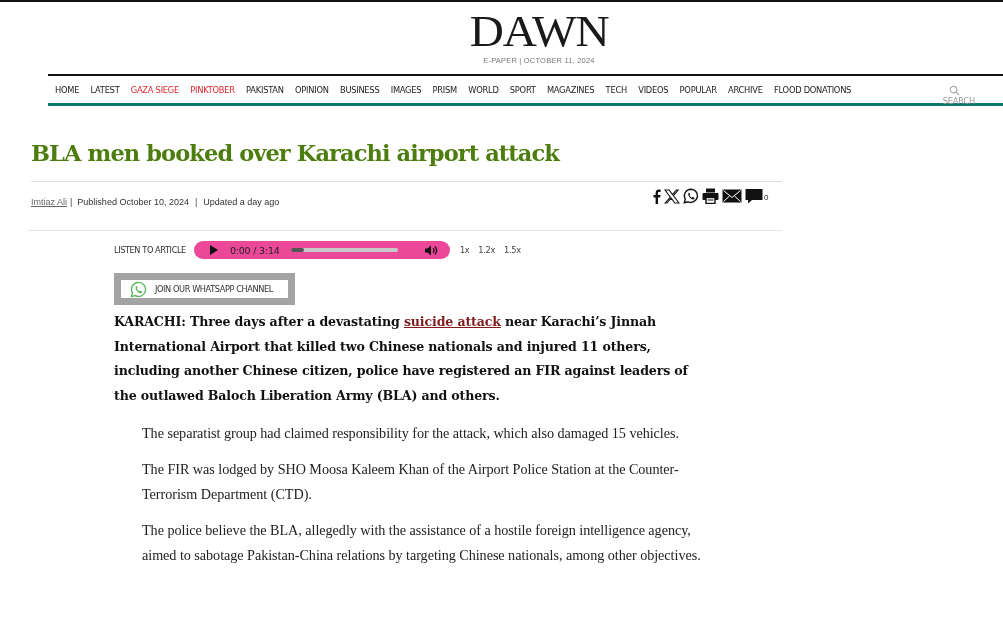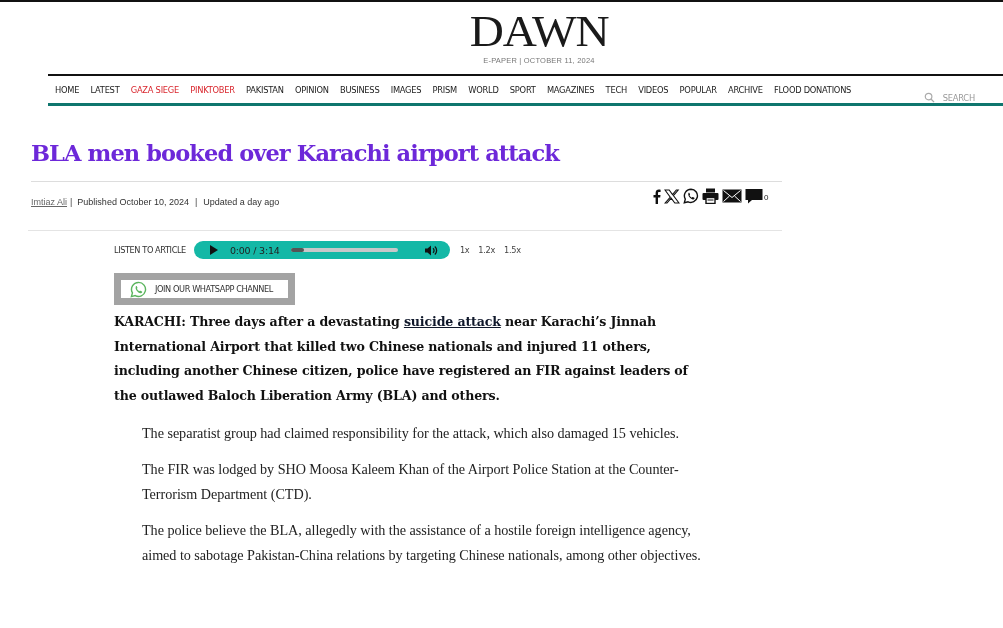--- a/index.html
+++ b/index.html
@@ -9,56 +9,56 @@
     .top-rule { position: absolute; left: 0; top: 0; width: 1003px; height: 2px; background: #111; }
 
     .masthead { position: absolute; left: 0; top: 8px; width: 1078px; text-align: center; }
     .logo { font-family: "Liberation Serif", serif; font-size: 45px; letter-spacing: -1px; color: #1a1a1a; line-height: 46px; display: inline-block; transform: scaleX(1.05); }
     .epaper { font-size: 7.5px; color: #777; letter-spacing: 0.2px; margin-top: 2px; }
 
     .nav { position: absolute; left: 48px; top: 74px; width: 955px; height: 32px; border-top: 2px solid #111; border-bottom: 3px solid #0f766e; display: flex; align-items: center; }
     .nav-items { display: flex; align-items: center; padding-left: 7px; }
     .nav-item { font-family: "DejaVu Sans", sans-serif; font-size: 8.3px; color: #222; margin-right: 11.3px; letter-spacing: -0.25px; white-space: nowrap; text-transform: uppercase; cursor: pointer; }
     .nav-item.red { color: #d9272e; }
-    .search { position: absolute; right: 28px; top: 16px; display: flex; align-items: center; }
+    .search { position: absolute; right: 28px; top: 9px; display: flex; align-items: center; flex-direction: column; }
     .search-icon { width: 11px; height: 11px; margin-right: 8px; }
     .search-label { font-family: "DejaVu Sans", sans-serif; font-size: 8.3px; color: #999; letter-spacing: -0.2px; }
 
-    .headline { position: absolute; left: 31px; top: 140px; font-family: "DejaVu Serif", serif; font-weight: bold; font-size: 22.5px; color: #6d28d9; letter-spacing: -0.9px; white-space: nowrap; }
+    .headline { position: absolute; left: 31px; top: 140px; font-family: "DejaVu Serif", serif; font-weight: bold; font-size: 22.5px; color: #4d7c0f; letter-spacing: -0.9px; white-space: nowrap; }
     .head-rule { position: absolute; left: 31px; top: 181px; width: 751px; height: 1px; background: #ddd; }
 
     .byline { position: absolute; left: 31px; top: 197px; font-size: 9px; color: #333; white-space: nowrap; }
     .byline .author { color: #666; text-decoration: underline; }
     .byline .sep { color: #444; margin: 0 5px 0 3px; }
 
     .share { position: absolute; left: 652px; top: 188px; display: flex; align-items: center; }
     .share svg { display: block; }
     .share .ic { margin-right: 3px; }
     .comment-count { font-size: 8px; color: #222; margin-left: 1px; margin-top: 3px; }
 
     .meta-rule { position: absolute; left: 28px; top: 230px; width: 754px; height: 1px; background: #e4e4e4; }
 
     .listen { position: absolute; left: 114px; top: 243px; display: flex; align-items: center; height: 14px; }
     .listen-label { font-family: "DejaVu Sans", sans-serif; font-size: 8.2px; color: #333; letter-spacing: -0.4px; margin-right: 8px; text-transform: uppercase; }
-    .player { width: 256px; height: 18px; background: #14b8a6; border-radius: 9px; display: flex; align-items: center; padding: 0 12px 0 16px; text-align: right; }
+    .player { width: 256px; height: 18px; background: #ec4899; border-radius: 9px; display: flex; align-items: center; padding: 0 12px 0 16px; text-align: right; }
     .play-icon { width: 8px; height: 10px; margin-right: 12px; }
     .time { font-family: "DejaVu Sans", sans-serif; font-size: 9.5px; color: #222; margin-right: 11px; letter-spacing: -0.2px; }
     .progress { width: 107px; height: 4px; background: #c7c8c9; border-radius: 2px; position: relative; }
     .progress .fill { position: absolute; left: 0; top: 0; width: 13px; height: 4px; background: #555; border-radius: 2px; }
     .volume-icon { width: 13px; height: 11px; margin-left: auto; }
     .speeds { display: flex; margin-left: 10px; }
     .speed { font-family: "DejaVu Sans", sans-serif; font-size: 8.2px; color: #444; margin-right: 9px; letter-spacing: -0.3px; cursor: pointer; }
 
     .wa-btn { position: absolute; left: 114px; top: 273px; width: 181px; height: 32px; border: 7px solid #a3a3a3; display: flex; align-items: center; padding-left: 9px; }
     .wa-icon { width: 17px; height: 17px; margin-right: 8px; }
     .wa-label { font-family: "DejaVu Sans", sans-serif; font-size: 8.2px; color: #333; letter-spacing: -0.4px; text-transform: uppercase; }
 
     .article { position: absolute; left: 114px; top: 310px; width: 590px; font-family: "DejaVu Serif", serif; color: #111; }
     .lede { font-weight: bold; font-size: 12.6px; line-height: 24.7px; letter-spacing: -0.15px; }
-    .lede a { color: #0f172a; text-decoration: underline; }
+    .lede a { color: #7f1d1d; text-decoration: underline; }
     .para { font-family: "Liberation Serif", serif; font-size: 14.2px; line-height: 24.5px; color: #222; margin-top: 12px; letter-spacing: -0.05px; margin-left: 28px; }
   </style>
 </head>
 <body>
 
 <div class="top-rule"></div>
 
 <header class="masthead">
   <div class="logo">DAWN</div>
   <div class="epaper">E-PAPER | OCTOBER 11, 2024</div>

